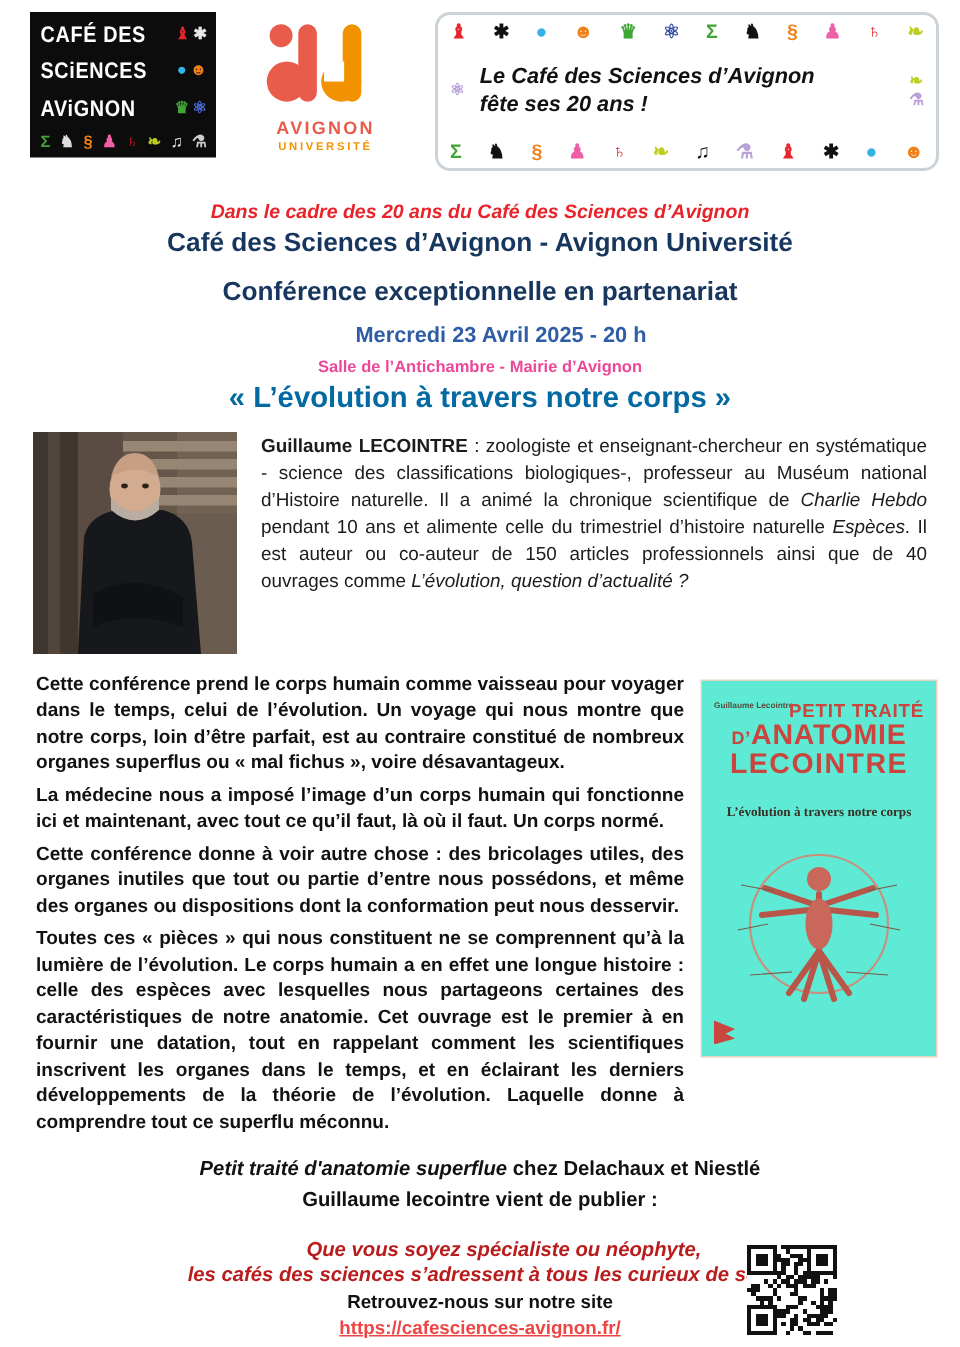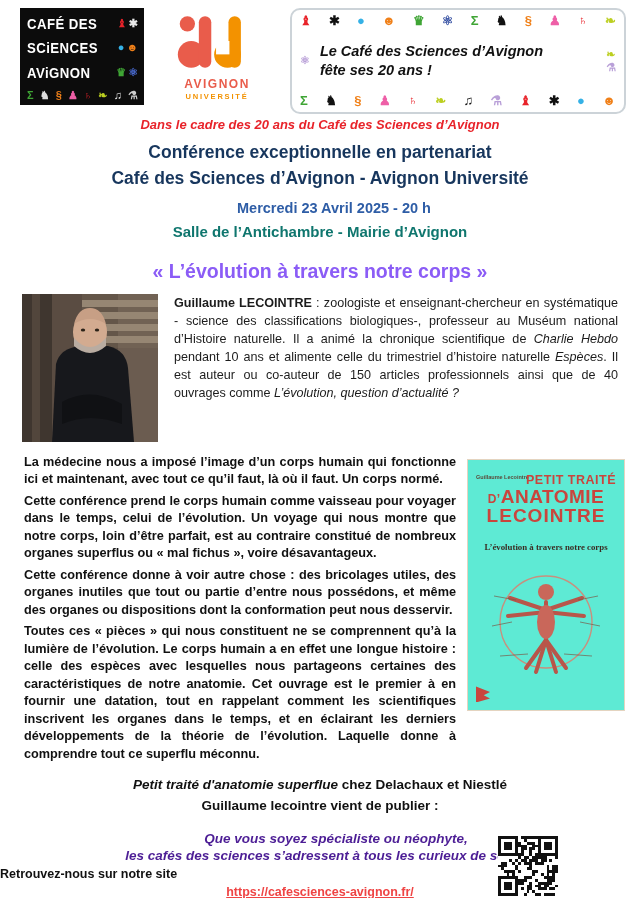--- a/index.html
+++ b/index.html
@@ -32,25 +32,25 @@
   }
   .banner-iconrow { display:flex; justify-content:space-between; }
   .banner-iconrow .icon { font-size:13px; }
   .banner-mid { display:flex; align-items:center; gap:6px; }
   .banner-text {
     flex:1; font-style:italic; font-weight:bold; font-size:14.5px; line-height:1.25;
     color:#111; text-align:left; padding-left:4px;
   }
   .banner-side { display:flex; flex-direction:column; gap:2px; }
   
-  .kicker { text-align:center; color:#e8232a; font-weight:bold; font-style:italic; font-size:13px; margin-top:3px; }
+  .kicker { text-align:center; color:#e8232a; font-weight:bold; font-style:italic; font-size:13px; margin-top:19px; }
   .h1 { text-align:center; color:#17365d; font-weight:bold; font-size:17.5px; margin-top:7px; line-height:1.5; }
   .date-line { text-align:center; color:#2e5da6; font-weight:bold; font-size:14.5px; margin-top:8px;margin-left:28px; }
-  .venue-line { text-align:center; color:#0f766e; font-weight:bold; font-size:15px; margin-top:7px; }
-  .talk-title { text-align:center; color:#8b5cf6; font-weight:bold; font-size:19.5px; margin-top:20px; }
+  .venue-line { text-align:center; color:#ec4899; font-weight:bold; font-size:11px; margin-top:7px; }
+  .talk-title { text-align:center; color:#0369a1; font-weight:bold; font-size:19.5px; margin-top:3px; }
   
   .speaker { display:flex; gap:16px; padding:0 22px; margin-top:11px; }
   .photo { width:136px; height:148px; flex:none; }
   .bio { flex:1; font-size:12.6px; line-height:1.44; text-align:justify; color:#1c1c1c; }
   
   .content { display:flex; gap:12px; padding:0 20px 0 24px; margin-top:12px; }
   .paras { flex:1; }
   .paras p { font-weight:bold; font-size:12.7px; line-height:1.38; text-align:justify; color:#111; margin-bottom:4px; }
   .bookcol { width:152px; flex:none; padding-top:6px; }
   .book {
@@ -61,22 +61,22 @@
   .book-t2 { color:#c9453d; font-weight:bold; font-size:19px; text-align:center; letter-spacing:.5px; line-height:1.05; }
   .book-t2 .dsmall { font-size:12px; }
   .book-t3 { color:#c9453d; font-weight:bold; font-size:19px; text-align:center; letter-spacing:1px; line-height:1.05; }
   .book-sub { color:#3a2d24; font-weight:bold; font-size:8.8px; text-align:center; margin-top:16px; font-family:"Liberation Serif", serif; }
   .book-art { display:block; margin:4px auto 0 auto; }
   .book-pub { width:14px; height:16px; background:#c9453d; margin-top:2px; clip-path:polygon(0 0,100% 35%,55% 55%,100% 75%,0 100%); }
   
   .publish { text-align:center; margin-top:8px; font-size:13.5px; font-weight:bold; line-height:1.5; color:#111; }
   
   .footer { position:relative; margin-top:14px; }
-  .footer-red { text-align:center; color:#4c1d95; font-weight:bold; font-style:italic; font-size:13.5px; line-height:1.3;padding-left:32px; }
-  .footer-site { text-align:left; font-weight:bold; font-size:12.5px; color:#111; margin-top:2px; }
+  .footer-red { text-align:center; color:#b91c1c; font-weight:bold; font-style:italic; font-size:13.5px; line-height:1.3;padding-left:32px; }
+  .footer-site { text-align:center; font-weight:bold; font-size:12.5px; color:#111; margin-top:2px; }
   .footer-link-wrap { text-align:center; margin-top:1px; }
   .footer-link { color:#ef4444; font-weight:bold; font-size:12.5px; }
   .qr { position:absolute; right:82px; top:6px; width:60px; height:60px; }
 </style>
 </head>
 <body>
 
 <div class="page">
 
   <div class="header">
@@ -168,22 +168,22 @@
           <span class="icon" style="color: rgb(185, 160, 216);">⚗</span>
           <span class="icon" style="color: rgb(232, 35, 42);">♝</span>
           <span class="icon" style="color: rgb(17, 17, 17);">✱</span>
           <span class="icon" style="color: rgb(53, 177, 230);">●</span>
           <span class="icon" style="color: rgb(240, 128, 25);">☻</span>
         </div>
     </div>
   </div>
 
   <div class="kicker">Dans le cadre des 20 ans du Café des Sciences d’Avignon</div>
+  <div class="h1" style="margin-top:0">Café des Sciences d’Avignon - Avignon Université</div>
   <div class="h1">Conférence exceptionnelle en partenariat</div>
-  <div class="h1" style="margin-top:0">Café des Sciences d’Avignon - Avignon Université</div>
   <div class="date-line">Mercredi 23 Avril 2025 - 20 h</div>
   <div class="venue-line">Salle de l’Antichambre - Mairie d’Avignon</div>
   <div class="talk-title">« L’évolution à travers notre corps »</div>
 
   <div class="speaker">
     <svg class="photo" viewBox="0 0 136 148">
       <rect width="136" height="148" fill="#5a4c42"></rect>
       <rect x="0" y="0" width="30" height="148" fill="#3f362f"></rect>
       <rect x="10" y="0" width="8" height="148" fill="#52463c"></rect>
       <rect x="96" y="0" width="40" height="148" fill="#6b5c50"></rect>
@@ -200,22 +200,22 @@
       <path d="M52 44 Q68 62 84 44 L84 52 Q68 66 52 52 Z" fill="#b9aca1"></path>
       <ellipse cx="61" cy="36" rx="2.2" ry="1.6" fill="#2b2218"></ellipse>
       <ellipse cx="75" cy="36" rx="2.2" ry="1.6" fill="#2b2218"></ellipse>
       <path d="M52 30 Q68 20 84 30 Q80 14 68 14 Q56 14 52 30Z" fill="#c79f85"></path>
     </svg>
     <div class="bio"><span style="font-weight: bold;">Guillaume LECOINTRE</span><span> : zoologiste et enseignant-chercheur en systématique - science des classifications biologiques-, professeur au Muséum national d’Histoire naturelle. Il a animé la chronique scientifique de </span><span style="font-style: italic;">Charlie Hebdo</span><span> pendant 10 ans et alimente celle du trimestriel d’histoire naturelle </span><span style="font-style: italic;">Espèces</span><span>. Il est auteur ou co-auteur de 150 articles professionnels ainsi que de 40 ouvrages comme </span><span style="font-style: italic;">L’évolution, question d’actualité ?</span></div>
   </div>
 
   <div class="content">
     <div class="paras">
+      <p>Cette conférence prend le corps humain comme vaisseau pour voyager dans le temps, celui de l’évolution. Un voyage qui nous montre que notre corps, loin d’être parfait, est au contraire constitué de nombreux organes superflus ou « mal fichus », voire désavantageux.</p>
       <p>La médecine nous a imposé l’image d’un corps humain qui fonctionne ici et maintenant, avec tout ce qu’il faut, là où il faut. Un corps normé.</p>
-      <p>Cette conférence prend le corps humain comme vaisseau pour voyager dans le temps, celui de l’évolution. Un voyage qui nous montre que notre corps, loin d’être parfait, est au contraire constitué de nombreux organes superflus ou « mal fichus », voire désavantageux.</p>
       <p>Cette conférence donne à voir autre chose : des bricolages utiles, des organes inutiles que tout ou partie d’entre nous possédons, et même des organes ou dispositions dont la conformation peut nous desservir.</p>
       <p>Toutes ces « pièces » qui nous constituent ne se comprennent qu’à la lumière de l’évolution. Le corps humain a en effet une longue histoire : celle des espèces avec lesquelles nous partageons certaines des caractéristiques de notre anatomie. Cet ouvrage est le premier à en fournir une datation, tout en rappelant comment les scientifiques inscrivent les organes dans le temps, et en éclairant les derniers développements de la théorie de l’évolution. Laquelle donne à comprendre tout ce superflu méconnu.</p>
     </div>
     <div class="bookcol">
       <div class="book">
         <div class="book-author">Guillaume Lecointre</div>
         <div class="book-t1">PETIT TRAITÉ</div>
         <div class="book-t2"><span class="dsmall">D’</span><span>ANATOMIE</span></div>
         <div class="book-t3">LECOINTRE</div>
         <div class="book-sub">L’évolution à travers notre corps</div>

